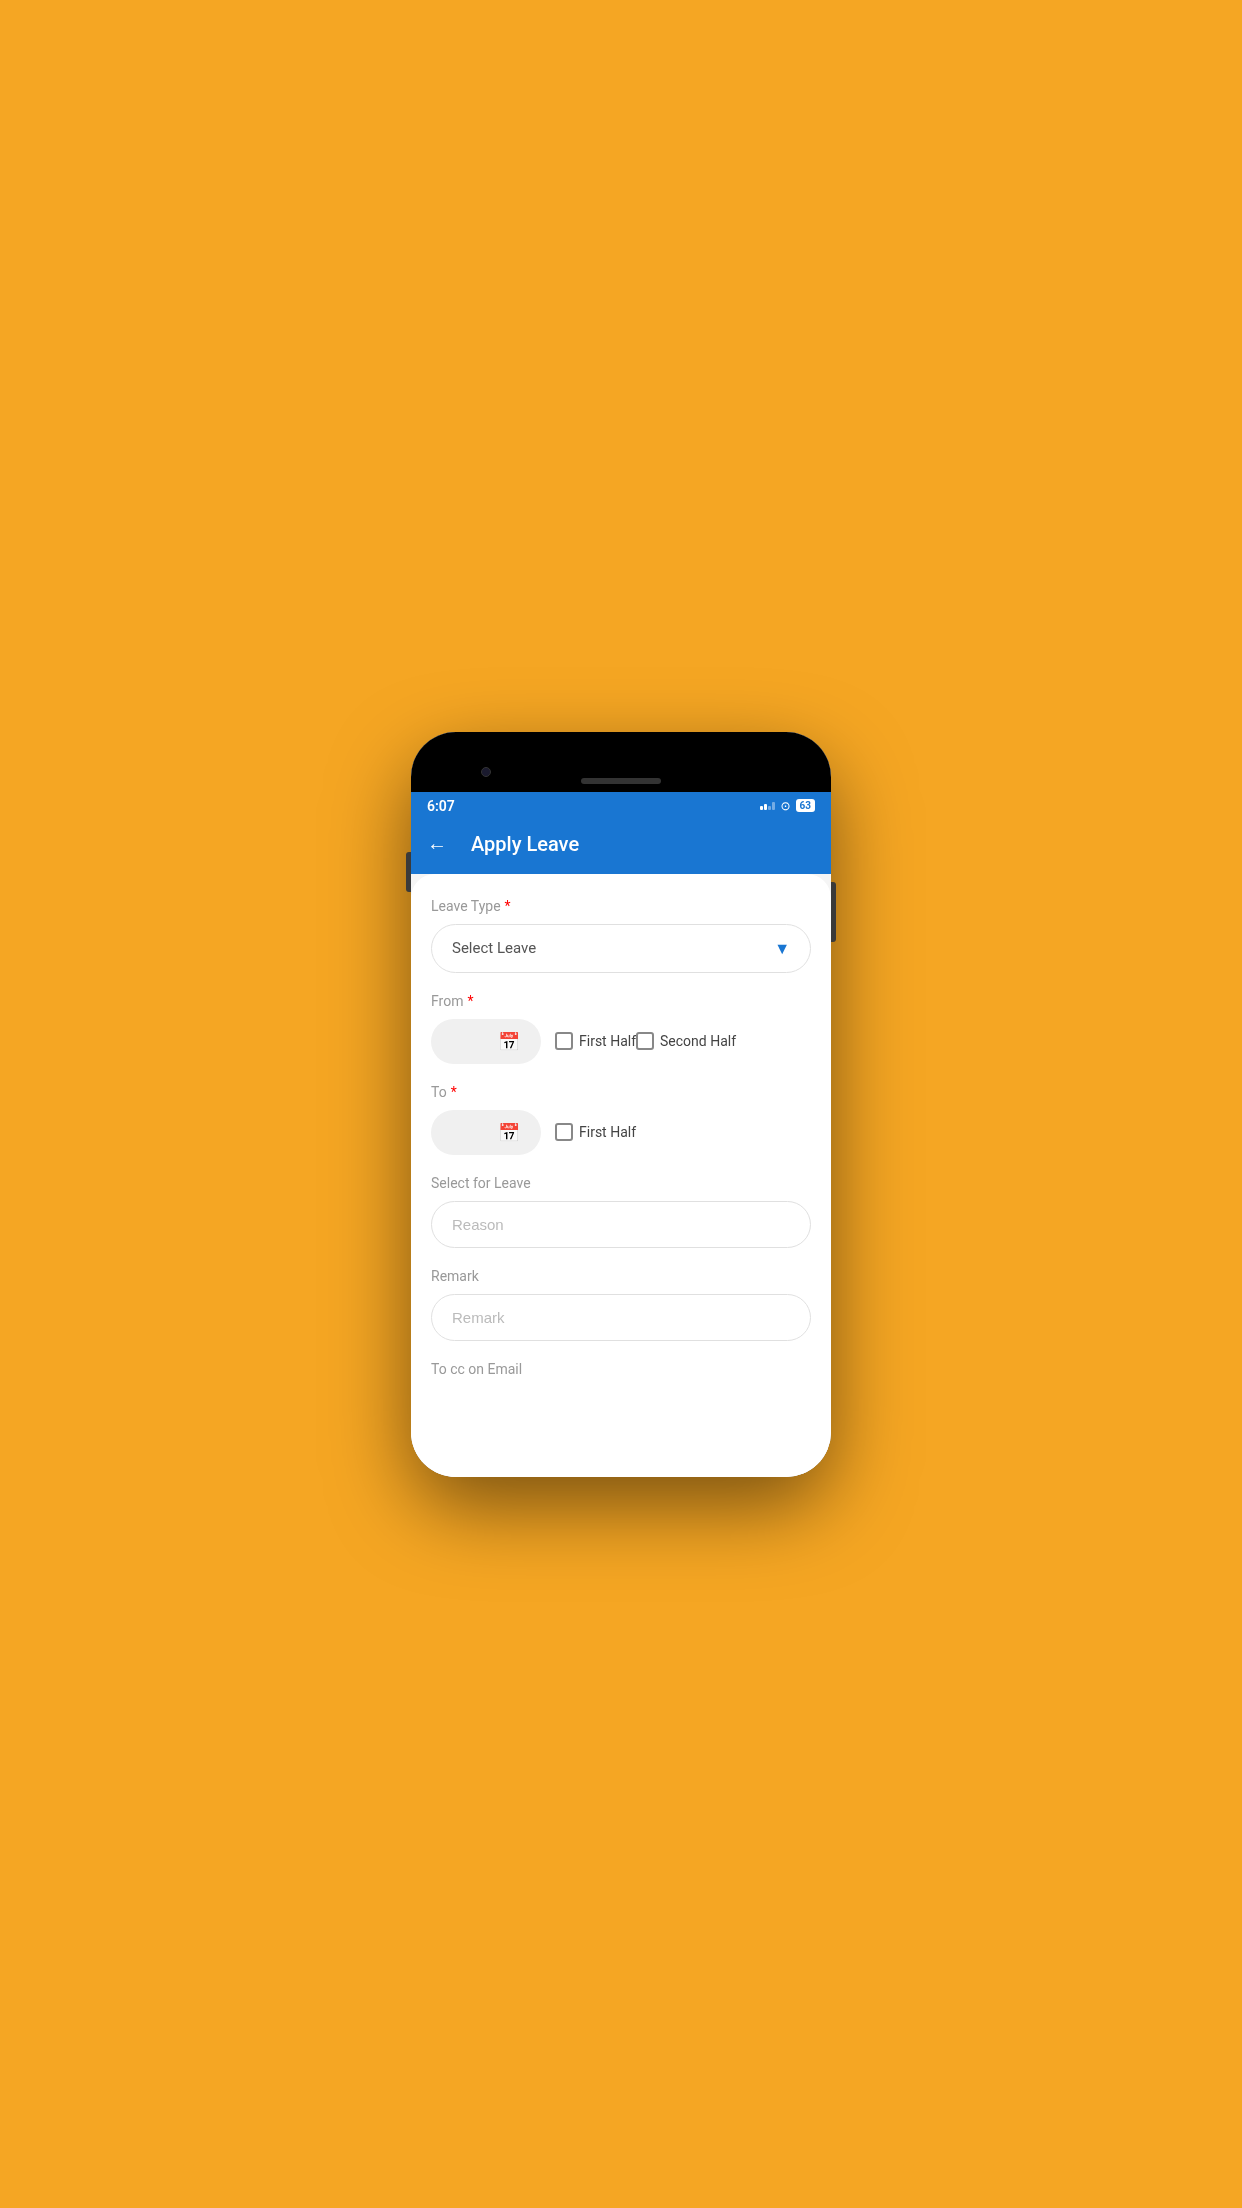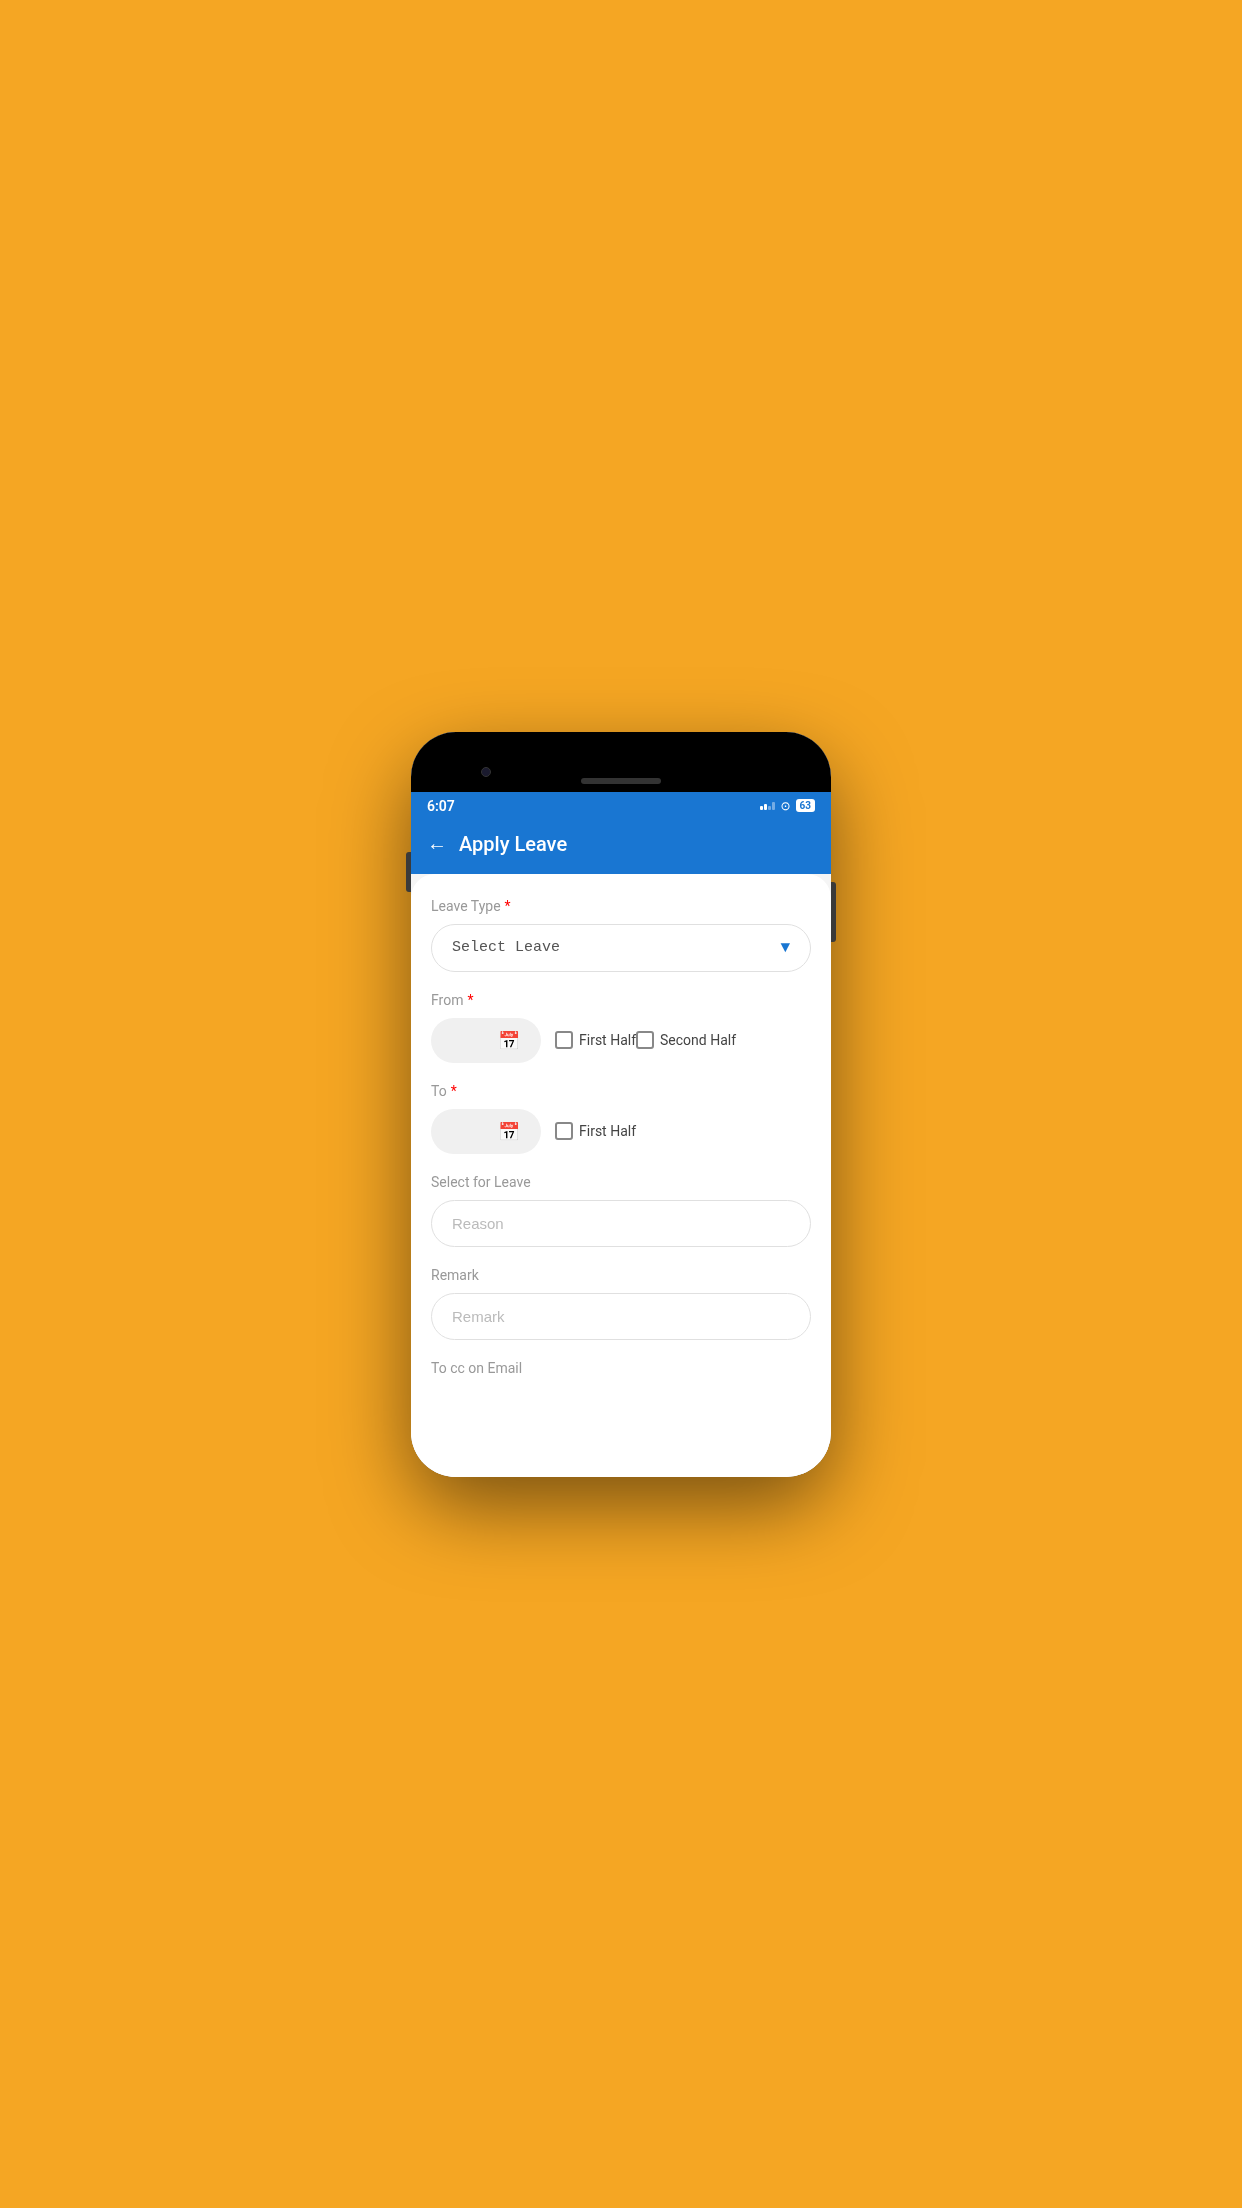--- a/index.html
+++ b/index.html
@@ -155,20 +155,21 @@
       font-size: 20px;
       cursor: pointer;
       background: none;
       border: none;
     }
 
     .header-title {
       color: white;
       font-size: 20px;
       font-weight: 500;
+      margin-left: 12px;
     }
 
     
     .content-area {
       flex: 1;
       background: #f5f5f5;
       overflow-y: auto;
       position: relative;
     }
 
@@ -202,21 +203,20 @@
       border: 1.5px solid #e0e0e0;
       border-radius: 25px;
       padding: 14px 20px;
       font-size: 15px;
       color: #555;
       background: white;
       display: flex;
       justify-content: space-between;
       align-items: center;
       cursor: pointer;
-      font-family: Liberation Mono, monospace;
     }
 
     .dropdown-arrow {
       color: #1976D2;
       font-size: 16px;
     }
 
     .date-row {
       display: flex;
       align-items: center;

